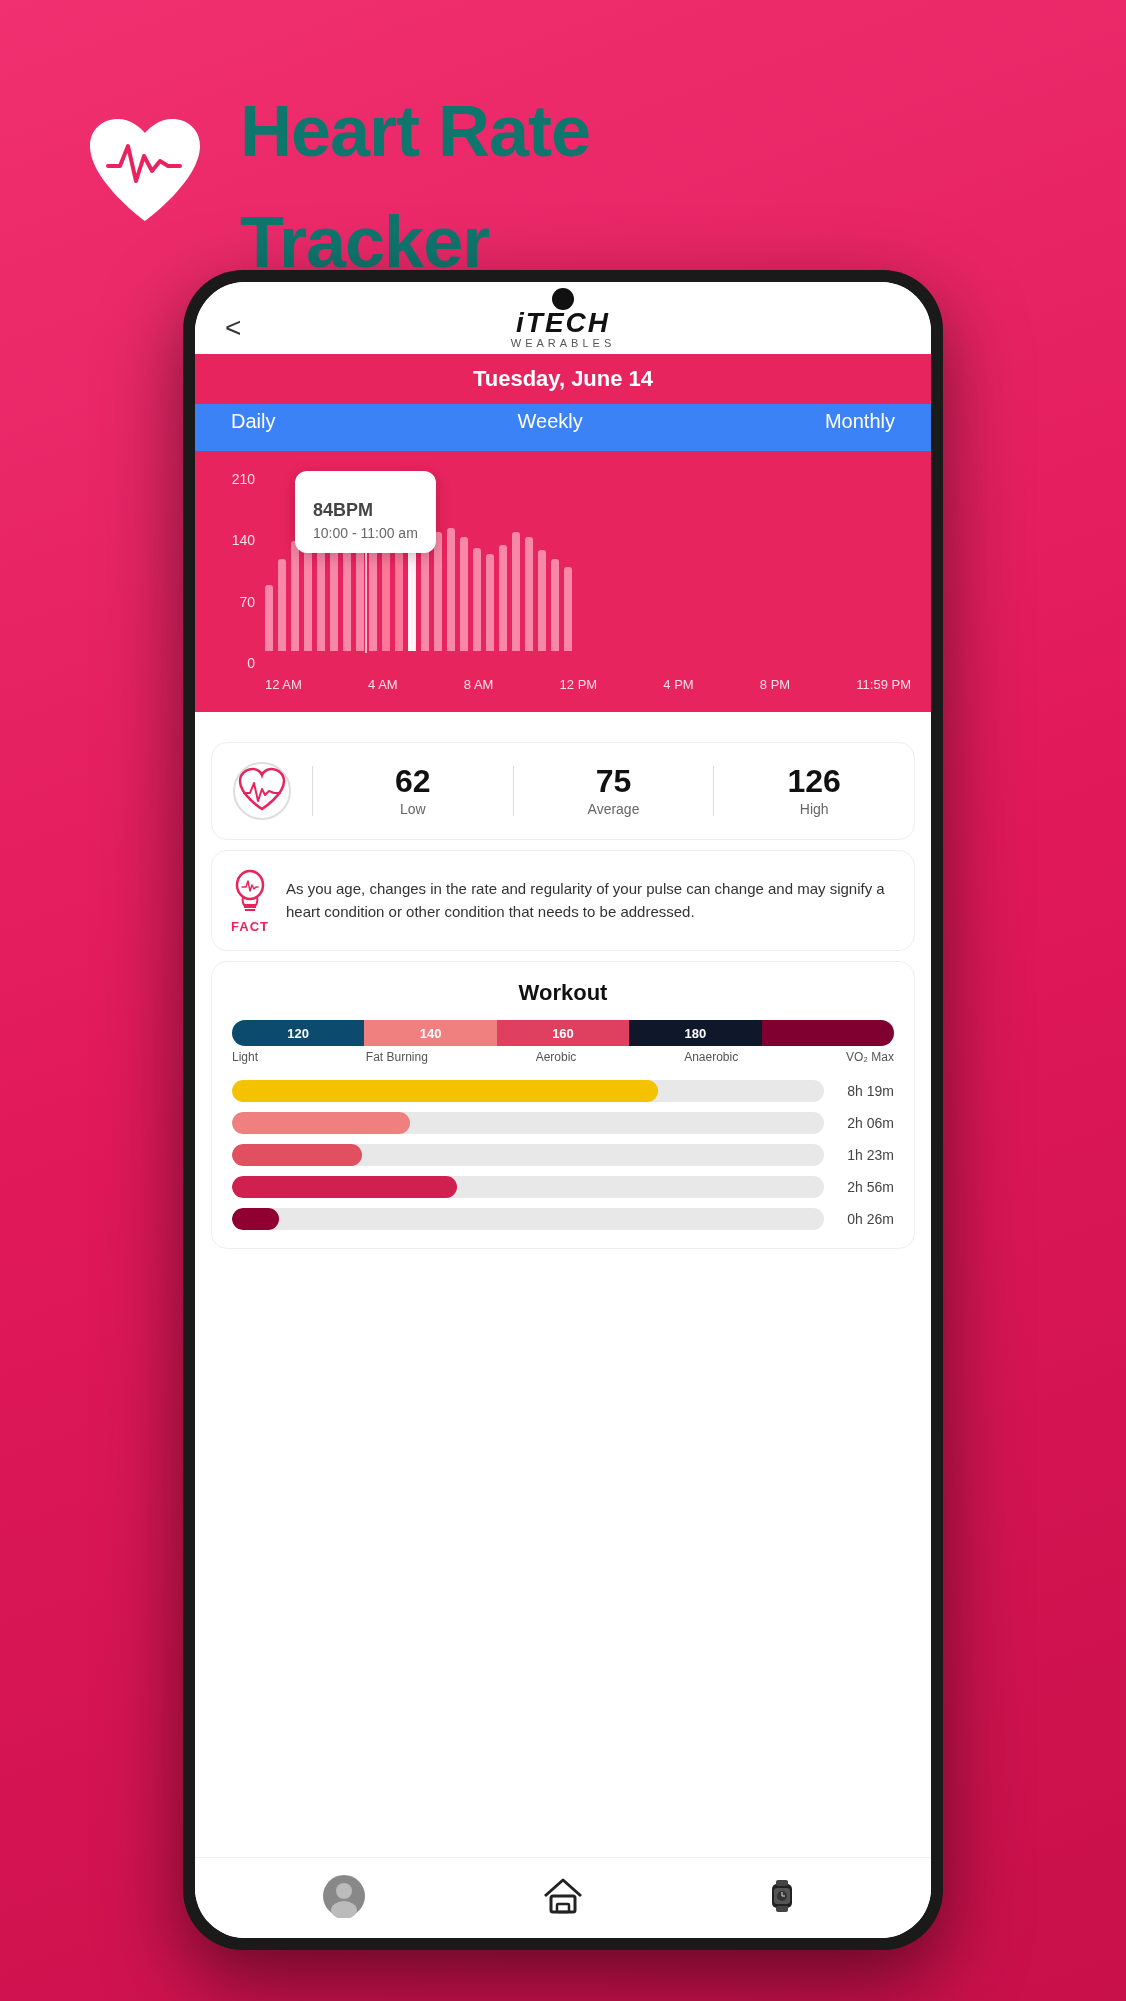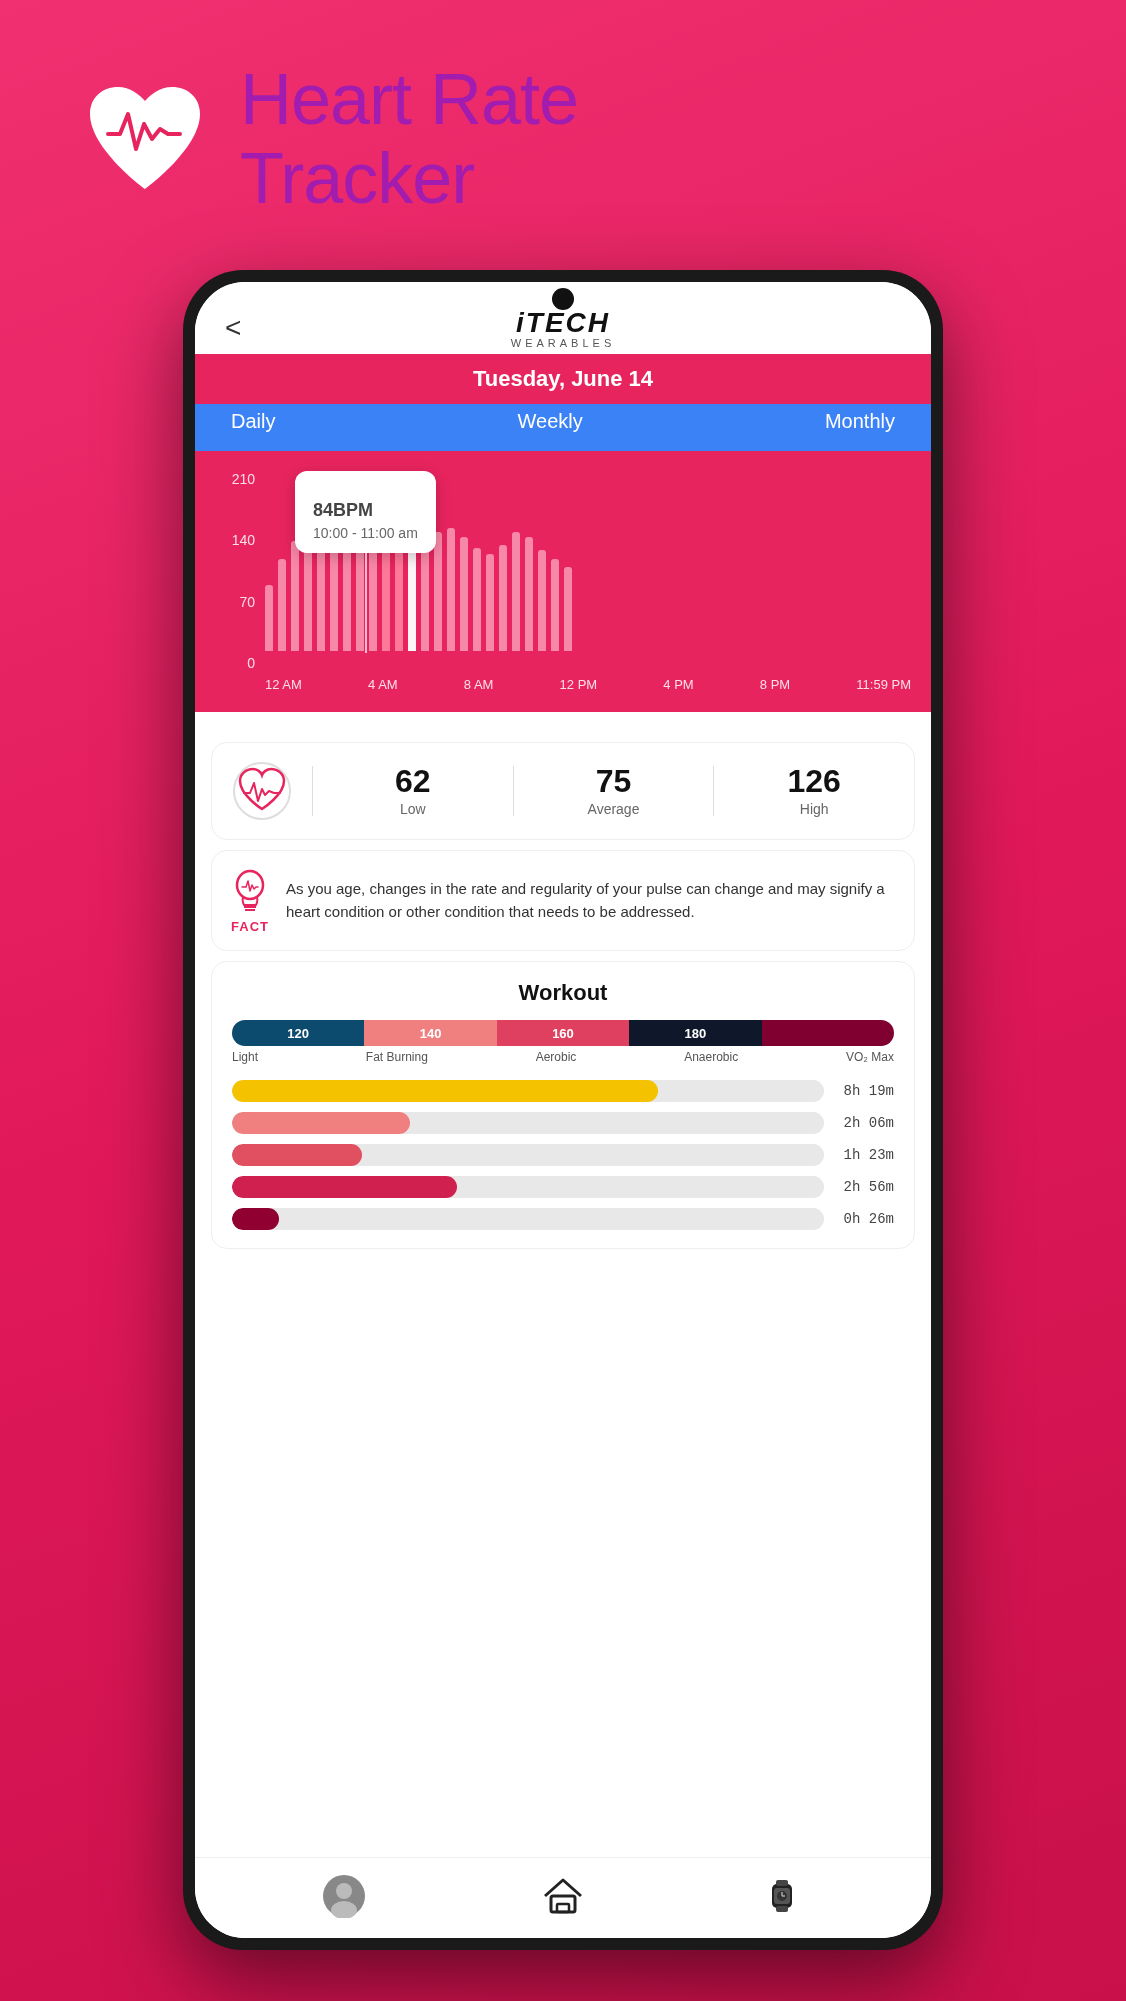--- a/index.html
+++ b/index.html
@@ -18,25 +18,26 @@
       align-items: center;
       padding: 60px 80px 40px 80px;
       gap: 30px;
     }
     .heart-icon-wrap {
       width: 130px;
       height: 120px;
       flex-shrink: 0;
     }
     .app-title {
-      color: #a21caf;
+      color: #0f766e;
       font-size: 72px;
-      font-weight: 400;
+      font-weight: 700;
       line-height: 1.1;
       letter-spacing: -1px;
+      margin-top: 32px;
     }
 
     
     .phone-frame {
       position: absolute;
       top: 270px;
       left: 50%;
       transform: translateX(-50%);
       width: 760px;
       height: 1680px;
@@ -333,21 +334,20 @@
     .activity-bars {
       margin-top: 16px;
       display: flex;
       flex-direction: column;
       gap: 10px;
     }
     .activity-row {
       display: flex;
       align-items: center;
       gap: 10px;
-      font-family: Liberation Mono, monospace;
     }
     .activity-bar-bg {
       flex: 1;
       height: 22px;
       background: #e8e8e8;
       border-radius: 11px;
       overflow: hidden;
     }
     .activity-bar-fill {
       height: 100%;

